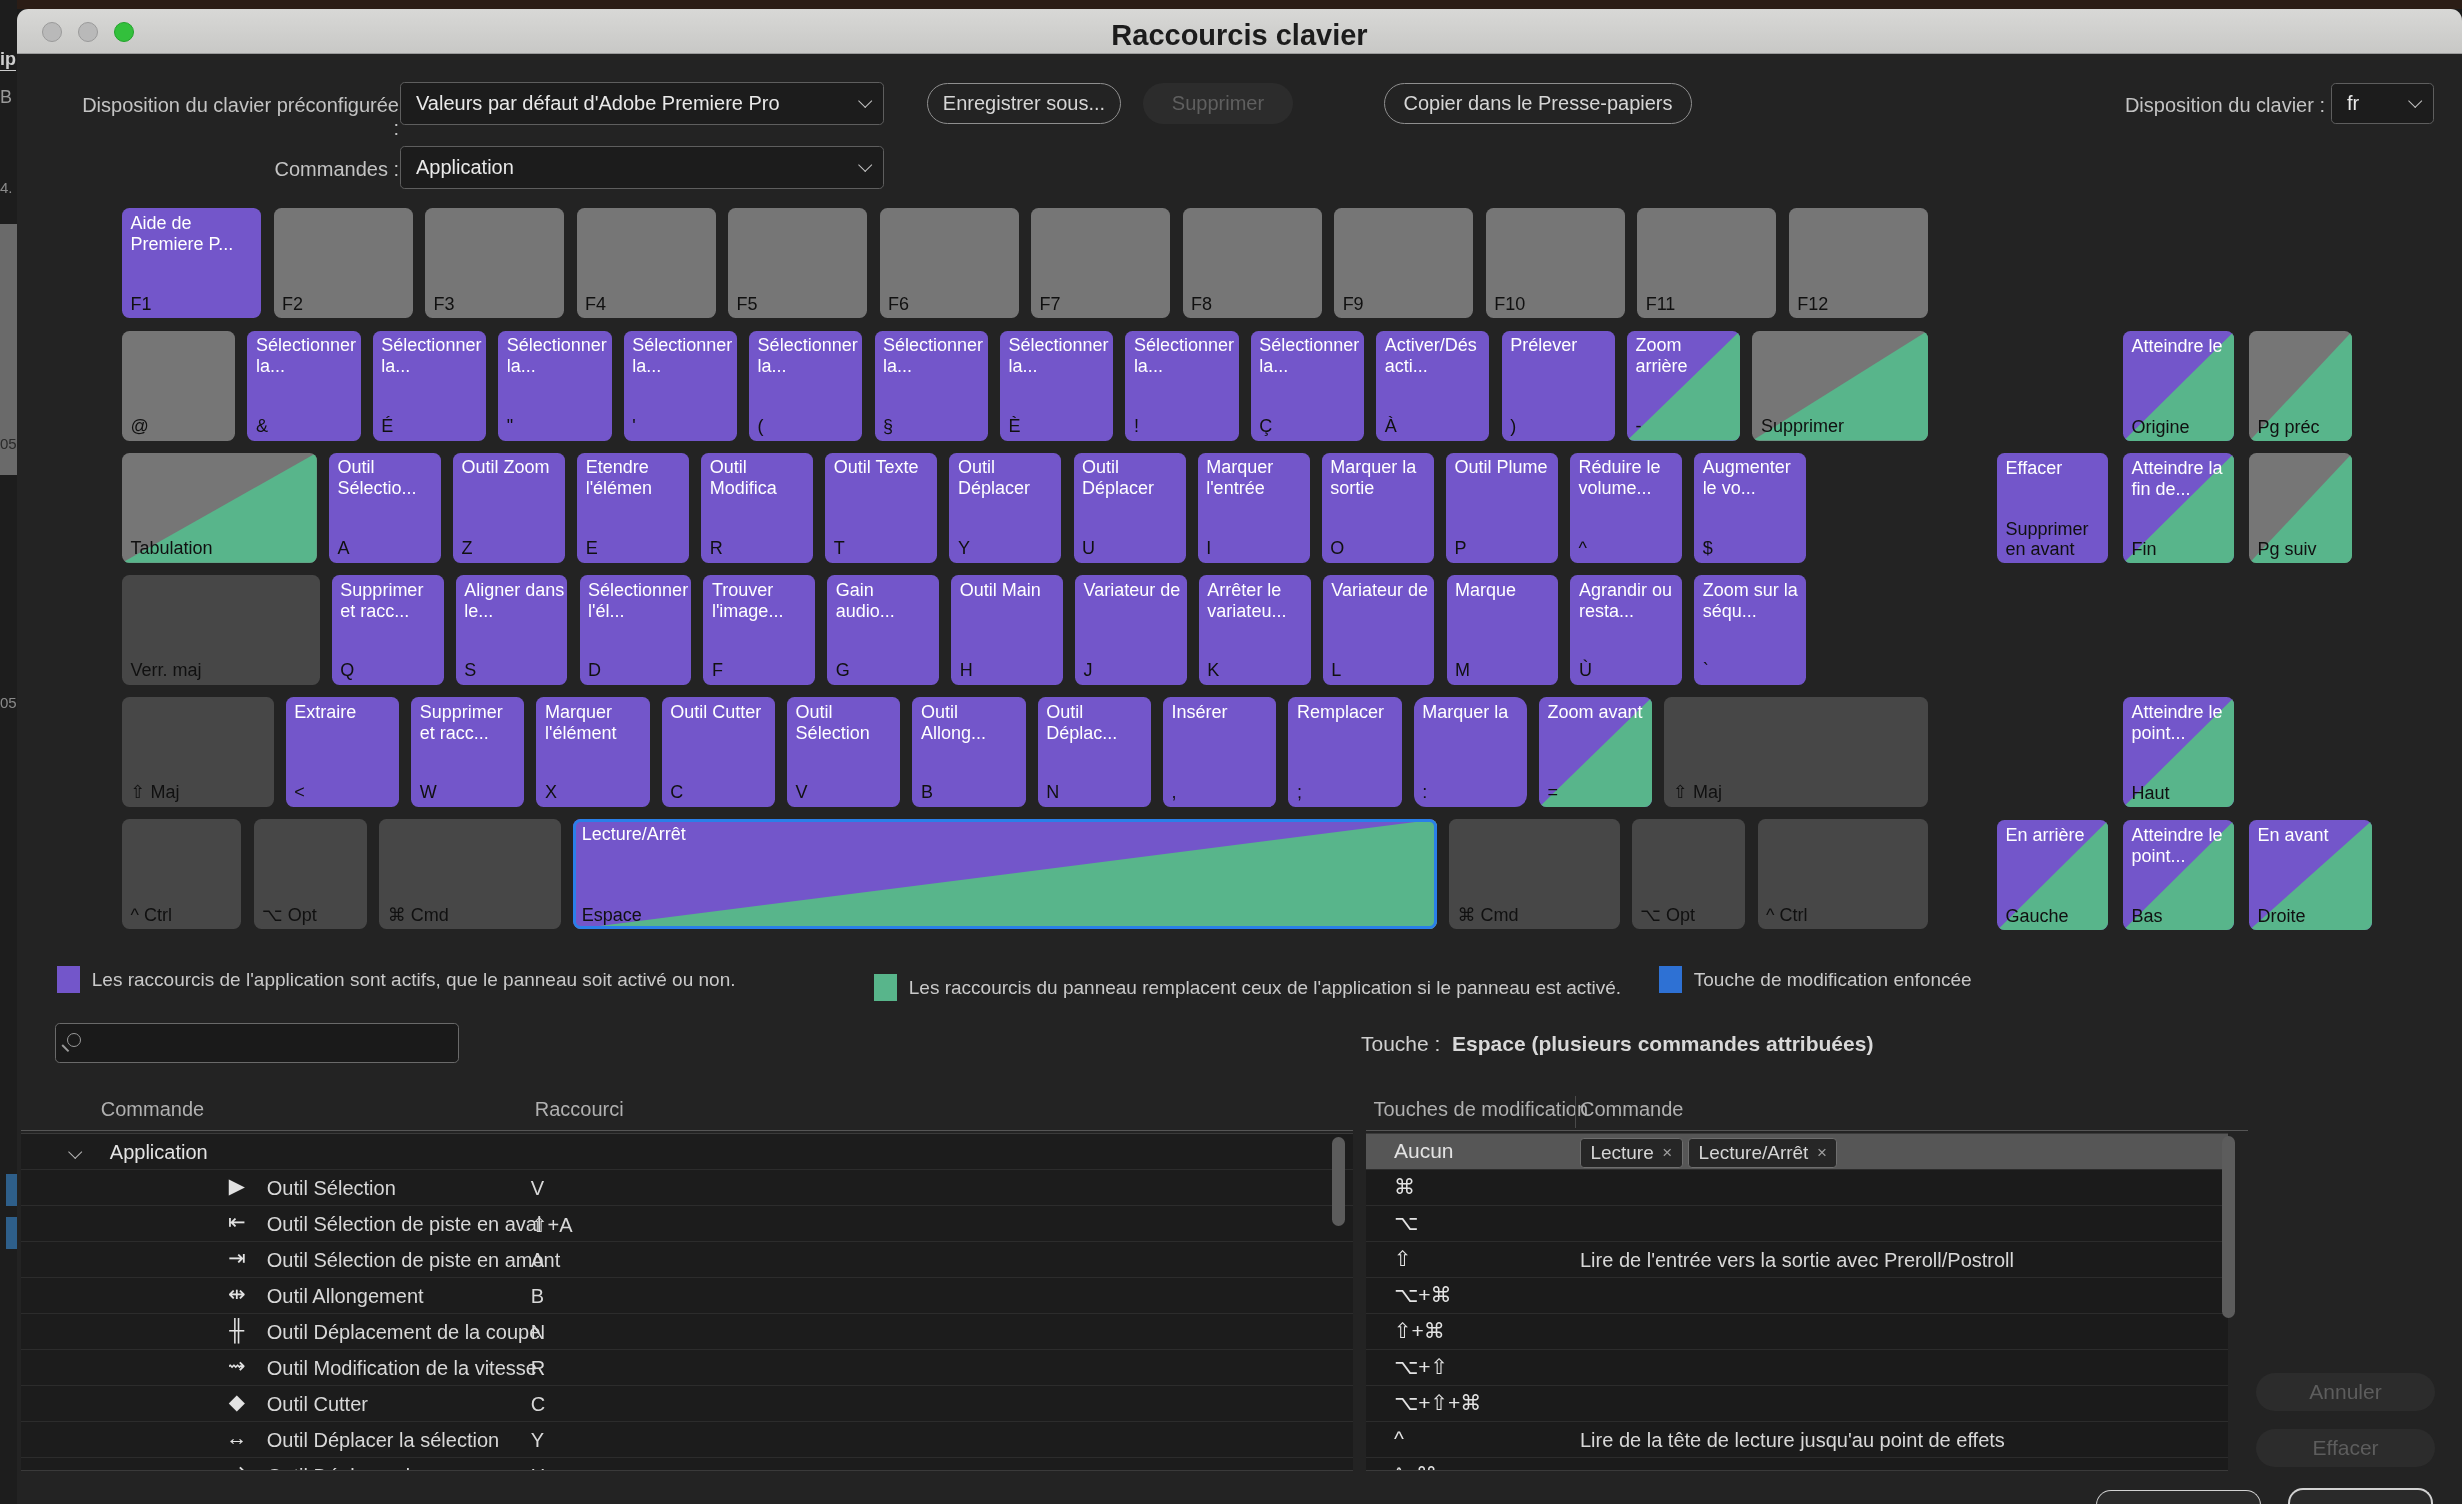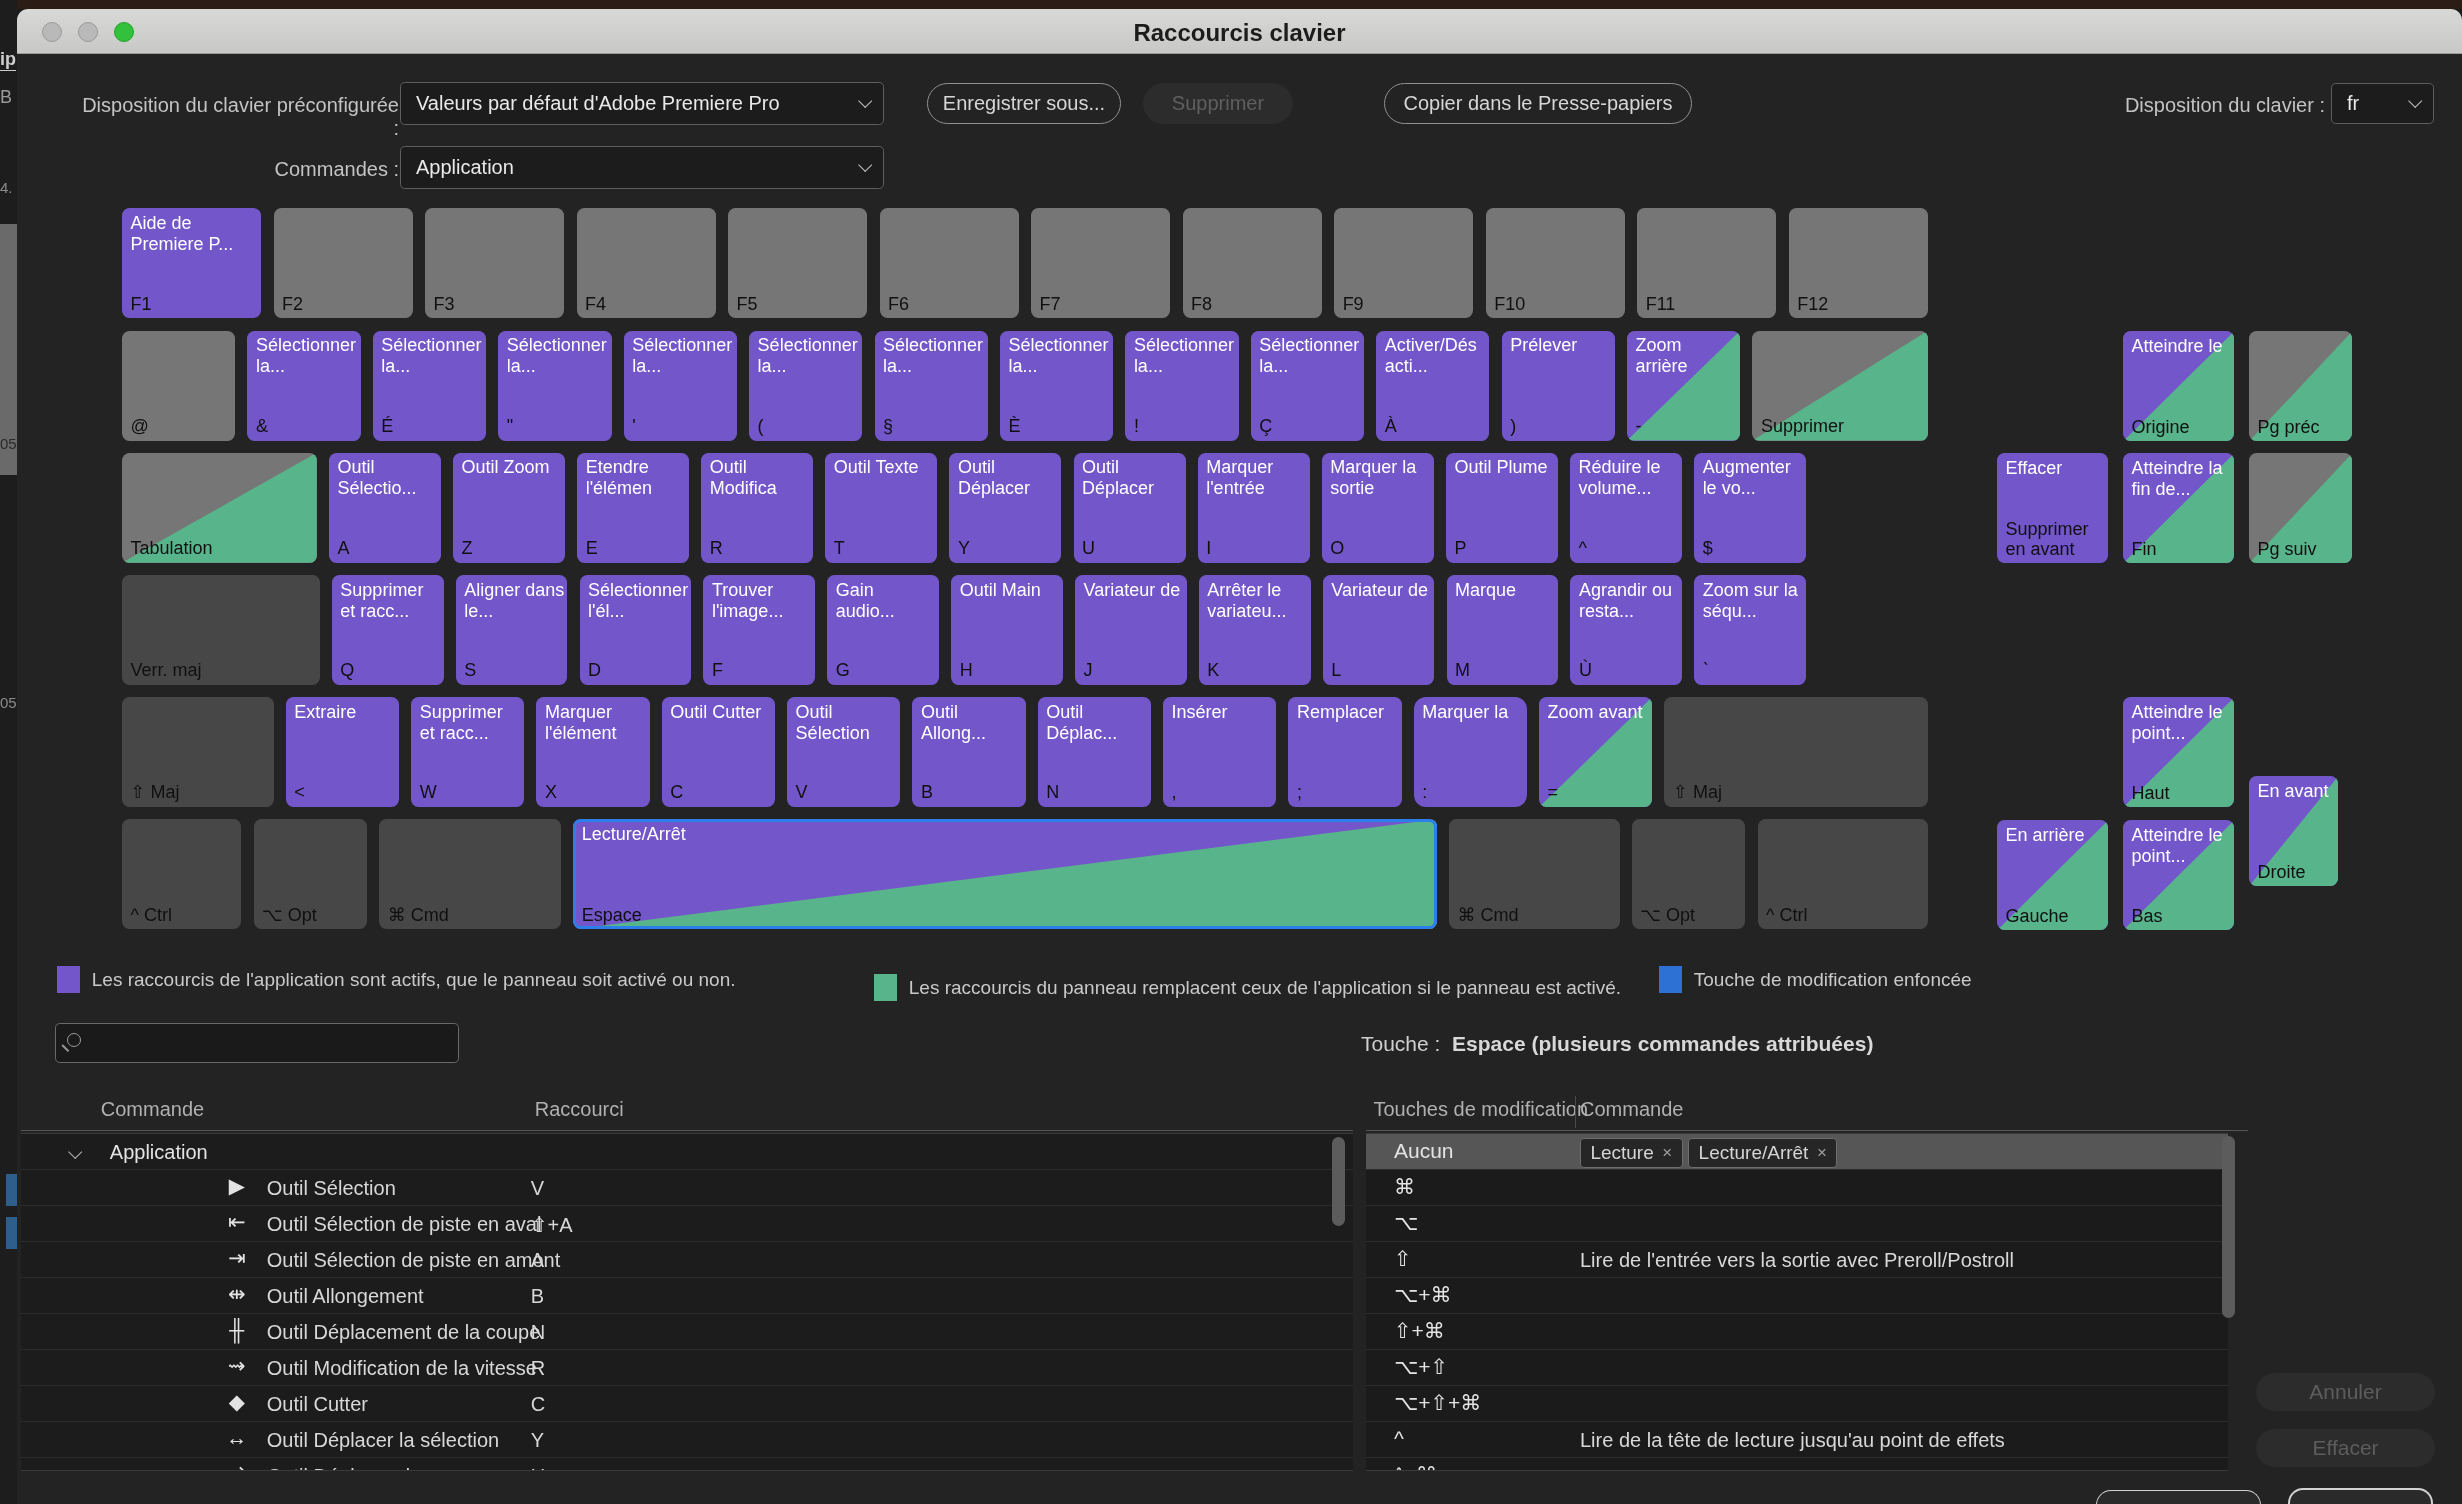--- a/index.html
+++ b/index.html
@@ -9,21 +9,21 @@
   .bg-top{position:absolute;left:0;top:0;width:2462px;height:9.4px;background:#2b1d16;}
   .bg-left{position:absolute;left:0;top:0;width:17px;height:1505px;background:#1d1d1d;overflow:hidden;}
   .bg-frag{position:absolute;left:0;color:#cfcfcf;font-size:18px;white-space:nowrap;}
   .bg-block{position:absolute;left:0;width:17px;background:#6a6a6a;}
   .bg-blue{position:absolute;left:5.6px;width:11.3px;height:32px;background:#2e5f8a;}
   
   #dialog{position:absolute;left:17px;top:9.4px;width:2445px;height:1495px;background:#232323;
           border-radius:11.3px 11.3px 0 0;}
   .titlebar{position:absolute;left:0;top:0;width:100%;height:44px;background:linear-gradient(#d8d8d6,#c8c8c6);
             border-radius:11.3px 11.3px 0 0;border-bottom:0.9px solid #9c9c9c;}
-  .title{position:absolute;left:0;right:0;top:9.4px;text-align:center;color:#1c1c1c;font-size:24px;font-weight:bold;}
+  .title{position:absolute;left:0;right:0;top:9.4px;text-align:center;color:#1c1c1c;font-size:29px;font-weight:bold;}
   .tl{position:absolute;top:13px;width:18px;height:18px;border-radius:50%;}
   .tl.g1{left:25.4px;background:#b9b9b9;border:0.9px solid #9a9a9a;}
   .tl.g2{left:61px;background:#b9b9b9;border:0.9px solid #9a9a9a;}
   .tl.green{left:97px;background:#33c03c;border:0.9px solid #23a32c;}
   
   .lbl{position:absolute;color:#c3c3c3;font-size:20px;}
   .r{text-align:right;}
   .select{position:absolute;background:#1c1c1c;border:1.9px solid #5e5e5e;border-radius:4.7px;
           display:flex;align-items:center;padding:8px 15px;color:#e9e9e9;font-size:20px;box-sizing:border-box;}
   .select .chev{position:absolute;right:13px;top:50%;margin-top:-7.5px;}
@@ -443,21 +443,21 @@
       <div class="key psplit abskey" style="flex-basis: 0px; left: 1980px; top: 811px; width: 111px; height: 110px;">
         <div class="tri"></div>
         <span class="klabel">En arrière</span>
         <span class="kcap">Gauche</span>
       </div>
       <div class="key psplit abskey" style="flex-basis: 0px; left: 2106px; top: 811px; width: 111px; height: 110px;">
         <div class="tri"></div>
         <span class="klabel">Atteindre le point...</span>
         <span class="kcap">Bas</span>
       </div>
-      <div class="key psplit abskey" style="flex-basis: 0px; left: 2232px; top: 767px; width: 89px; height: 110px;">
+      <div class="key psplit abskey" style="flex-basis: 0px; left: 2232px; top: 811px; width: 123px; height: 110px;">
         <div class="tri"></div>
         <span class="klabel">En avant</span>
         <span class="kcap">Droite</span>
       </div>
     </div>
 
   <div class="legend-item" style="left:40px;">
     <span class="swatch" style="background:#7356ca;"></span>
     <span class="legend-text">Les raccourcis de l'application sont actifs, que le panneau soit activé ou non.</span>
   </div>

